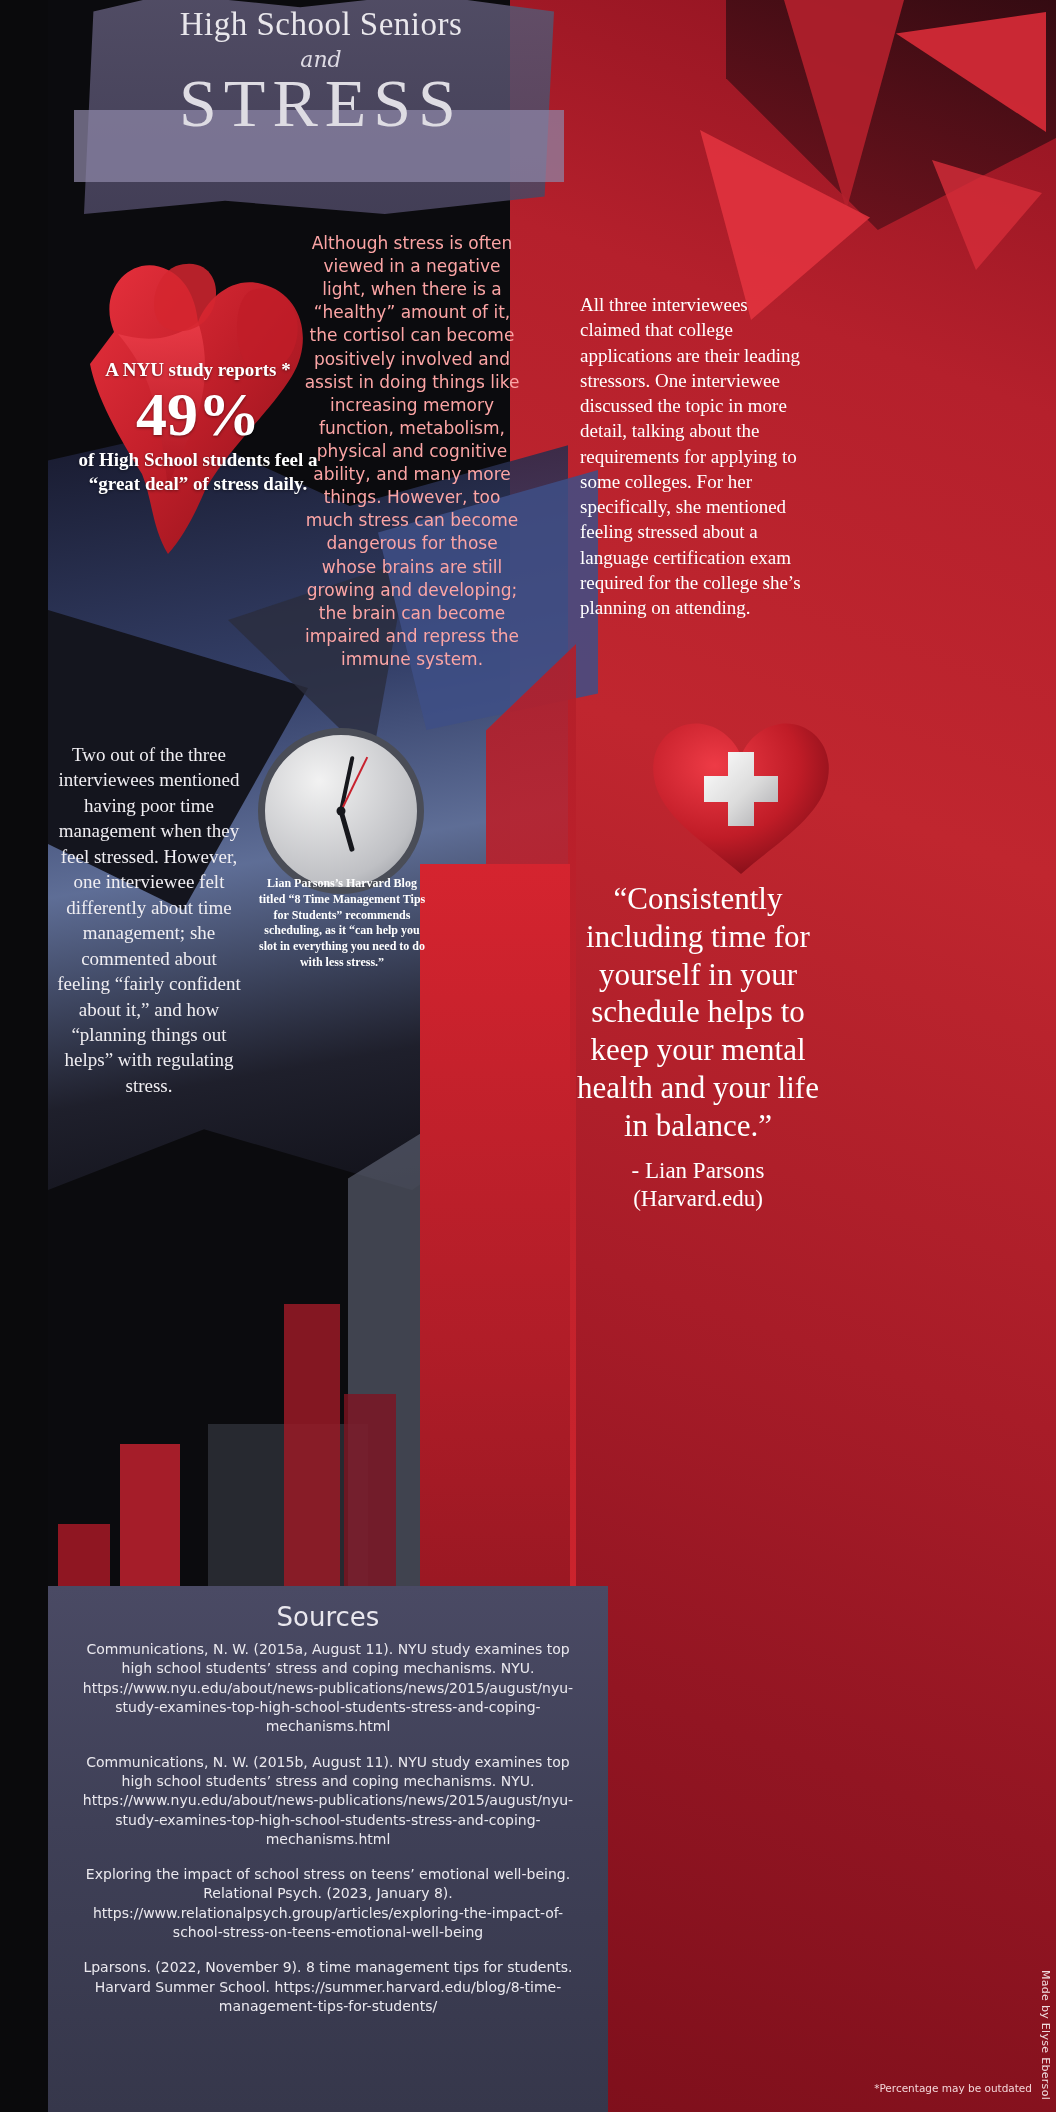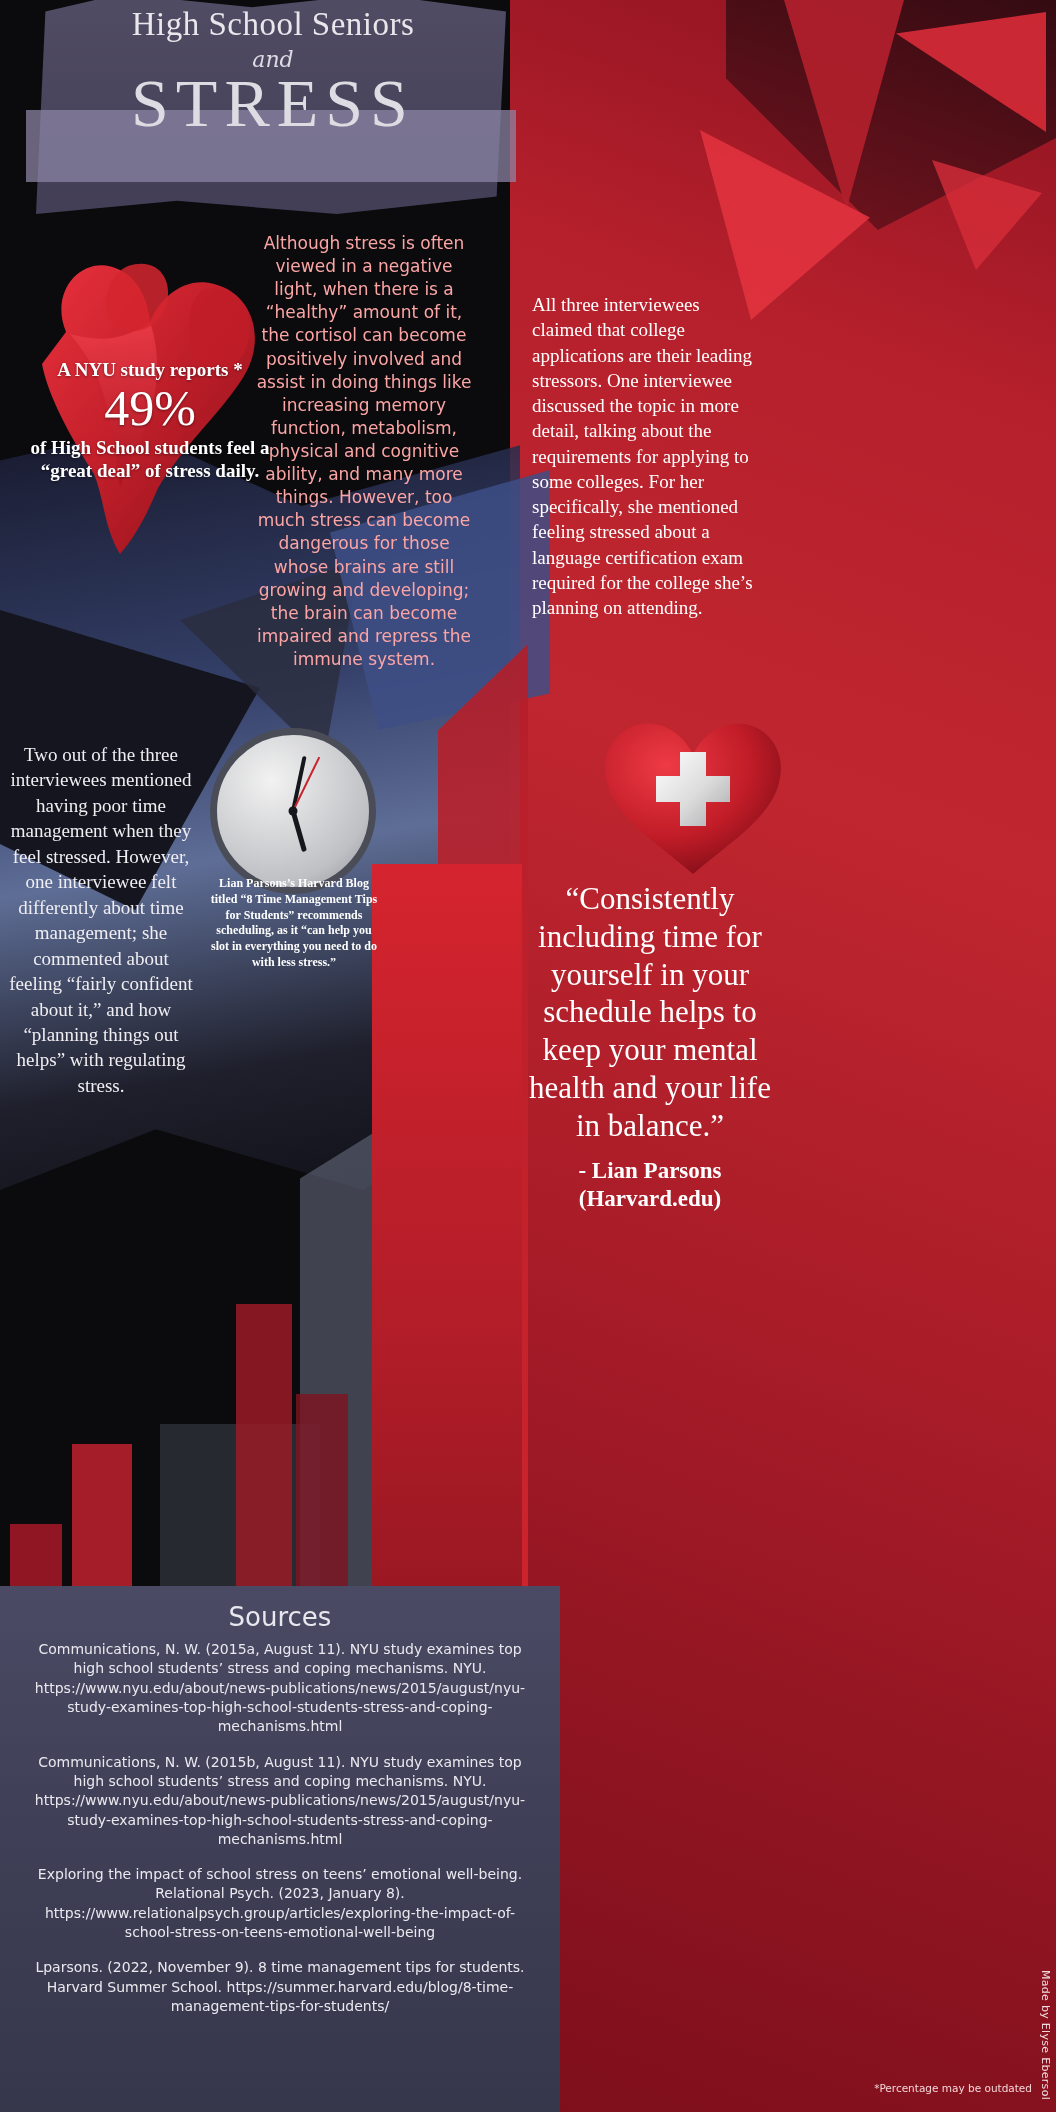--- a/index.html
+++ b/index.html
@@ -4,21 +4,21 @@
 <style>
   * { box-sizing: border-box; }
   html, body { margin:0; padding:0; background:#0a0a0c; }
   body {
     width:1056px; height:2112px;
     font-family:"Liberation Serif", serif;
     color:#e8e6ea;
     overflow:hidden;
     position:relative;
   }
-  .stage { position:absolute; inset:0; overflow:hidden; }
+  .stage { position:absolute; inset:0; overflow:hidden;margin-left:48px; }
 
   
   .bg-black { position:absolute; inset:0; background:#0b0b0e; }
 
   .bg-blue-grad {
     position:absolute; left:0; top:430px; width:520px; height:760px;
     background:linear-gradient(170deg,#1a1c33 0%,#3c4a7a 35%,#6d7fae 55%,#222331 80%,#101018 100%);
     opacity:.85;
     clip-path:polygon(0 4%,26% 0,58% 10%,100% 2%,100% 86%,70% 100%,30% 92%,0 100%);
   }
@@ -85,21 +85,21 @@
   .title-block { position:absolute; left:0; top:6px; width:546px; text-align:center; }
   .t1 { font-size:33px; letter-spacing:.5px; color:#e9e7ec; font-family:"Liberation Serif", serif; }
   .t-and { font-family:"DejaVu Serif", serif; font-style:italic; font-size:22px; color:#dedbe4; margin-top:4px; }
   .t2 { font-size:68px; letter-spacing:7px; color:#dedce3; line-height:1.05; margin-top:-4px;
         font-family:"Liberation Serif", serif; }
 
   
   .stat-block { position:absolute; left:28px; top:358px; width:244px; text-align:center; color:#fff;
     text-shadow:0 1px 3px rgba(0,0,0,.45); }
   .stat-head { font-size:19px; font-weight:bold; line-height:1.22; }
-  .stat-num  { font-size:50px; font-weight:normal; line-height:1.02; margin:2px 0 2px; }
+  .stat-num  { font-size:62px; font-weight:bold; line-height:1.02; margin:2px 0 2px; }
   .stat-tail { font-size:19px; font-weight:bold; line-height:1.22; }
 
   .para-center { position:absolute; left:256px; top:232px; width:216px;
     font-family:"DejaVu Sans", sans-serif; font-size:17px; line-height:1.36;
     text-align:center; color:#fca5a5; }
 
   .para-right { position:absolute; left:532px; top:292px; width:222px;
     font-size:19px; line-height:1.33; color:#fff; }
 
   .para-left2 { position:absolute; left:8px; top:742px; width:186px;
@@ -122,21 +122,21 @@
   .clock-pin { position:absolute; left:50%; top:50%; width:9px; height:9px; background:#16171c;
     border-radius:50%; transform:translate(-50%,-50%); }
 
   
   .heart2 { position:absolute; left:598px; top:712px; width:190px; height:170px; }
   .heart2 svg { width:100%; height:100%; display:block; }
 
   
   .quote { position:absolute; left:520px; top:880px; width:260px; text-align:center;
     font-size:31px; line-height:1.22; color:#fff; }
-  .quote-attr { margin-top:12px; font-size:23px; font-weight:bold; line-height:1.22; }
+  .quote-attr { margin-top:12px; font-size:23px; font-weight:normal; line-height:1.22; }
 
   
   .sources { position:absolute; left:0; top:1586px; width:560px; height:526px;
     background:linear-gradient(180deg,#4a4a64 0%,#3f4057 45%,#36374b 100%); }
   .sources h2 { margin:0; padding:16px 0 8px; text-align:center; font-weight:normal;
     font-size:26px; color:#e9e7ee; font-family:"DejaVu Sans", sans-serif; }
   .src-item { font-family:"DejaVu Sans", sans-serif; font-size:14px; line-height:1.38;
     color:#ebe9ef; text-align:center; padding:0 28px; margin-bottom:16px; word-break:break-word;}
 
   .footnote { position:absolute; right:24px; bottom:18px; font-family:"DejaVu Sans", sans-serif;

